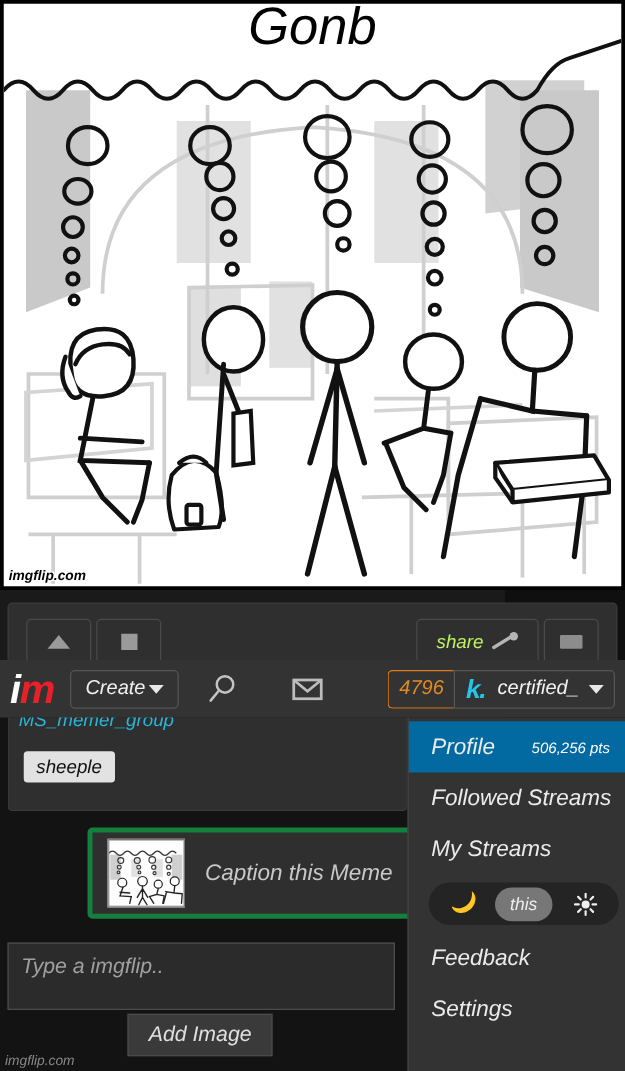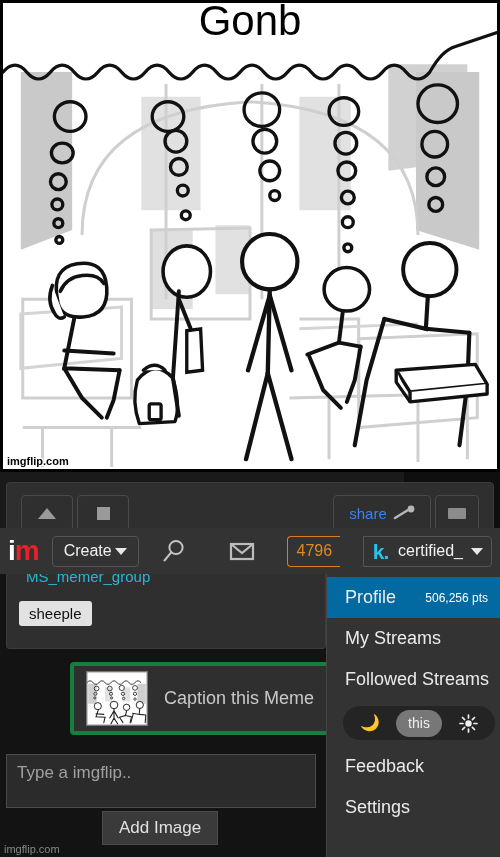--- a/index.html
+++ b/index.html
@@ -2,21 +2,21 @@
 <html><head>
 <meta charset="utf-8">
 <style>
   * { box-sizing: border-box; margin: 0; padding: 0; }
   html, body {
     width: 500px; height: 857px;
     background: #0f0f0f;
     font-family: "Liberation Sans", sans-serif;
     overflow: hidden;
   }
-  #root { position: relative; width: 404px; height: 857px; background: #1a1a1a; }
+  #root { position: relative; width: 404px; height: 857px; background: #1a1a1a; font-style: italic; }
 
   
   .meme-wrap {
     position: absolute; left: 0; top: 0; width: 500px; height: 472px;
     background: #ffffff; overflow: hidden;
     border: 3px solid #000;
   }
   .meme-svg { display: block; width: 100%; height: 100%; }
   .meme-title {
     position: absolute; left: 0; top: -6px; width: 100%;
@@ -31,58 +31,58 @@
   }
 
   
   .post-toolbar {
     position: absolute; left: 6px; top: 482px; width: 488px; height: 60px;
     background: #2f2f2f; border: 1px solid #3c3c3c; border-radius: 4px;
   }
   .tb-btn {
     position: absolute; top: 12px; height: 36px;
     border: 1px solid #4a4a4a; border-radius: 4px;
-    background: #2f2f2f; color: #3b82f6;
+    background: #2f2f2f; color: #bef264;
     display: flex; align-items: center; justify-content: center;
     font-size: 15px; gap: 6px;
   }
   .tb-up { left: 14px; width: 52px; }
   .tb-down { left: 70px; width: 52px; }
   .tb-share { right: 62px; width: 98px; padding: 0 8px; }
   .tb-more { right: 14px; width: 44px; }
   .tri-up {
     width: 0; height: 0; border-left: 9px solid transparent;
     border-right: 9px solid transparent; border-bottom: 11px solid #9a9a9a;
   }
   .sq-down { width: 13px; height: 13px; background: #9a9a9a; }
   .sq-more { width: 18px; height: 11px; background: #8c8c8c; border-radius: 1px; }
 
   
   .navbar {
     position: absolute; left: 0; top: 528px; width: 500px; height: 46px;
     background: #333333; display: flex; align-items: center;
     padding: 0 8px; z-index: 40;
   }
-  .logo { font-size: 28px; font-weight: bold; line-height: 1; letter-spacing: -1px; }
+  .logo { font-size: 32px; font-weight: bold; line-height: 1; letter-spacing: -1px; }
   .logo .i { color: #ffffff; }
   .logo .m { color: #e8202a; }
   .create-btn {
     margin-left: 13px; height: 31px; padding: 0 11px;
     border: 1px solid #555; border-radius: 4px;
     display: flex; align-items: center; gap: 3px;
     color: #f0f0f0; font-size: 16px; background: transparent;
   }
   .caret {
     width: 0; height: 0; border-left: 6px solid transparent;
     border-right: 6px solid transparent; border-top: 7px solid #e8e8e8;
   }
   .nav-icon { display: flex; align-items: center; justify-content: center; }
   .search-wrap { margin-left: 22px; }
   .mail-wrap { margin-left: 42px; }
-  .nav-right { margin-left: auto; display: flex; align-items: flex-end; gap: 23px; }
+  .nav-right { margin-left: auto; display: flex; align-items: flex-end; }
   .pts-badge {
     height: 31px; min-width: 50px; padding: 0 8px;
     border: 1px solid #e07b1c; border-right: none;
     border-radius: 4px 0 0 4px;
     display: flex; align-items: center; justify-content: center;
     color: #e08a20; font-size: 16px; background: #333;
   }
   .user-chip {
     height: 31px; padding: 0 8px 0 7px;
     border: 1px solid #555; border-radius: 0 4px 4px 0;
@@ -100,21 +100,21 @@
   .body-area {
     position: absolute; left: 0; top: 574px; width: 500px; height: 283px;
     background: #131313;
   }
   .post-card-top {
     position: absolute; left: 6px; top: 0px; width: 320px; height: 75px;
     background: #2f2f2f; border: 1px solid #3c3c3c;
     border-top: none; border-radius: 0 0 4px 4px;
   }
   .stream-link {
-    position: absolute; left: 19px; top: -6px;
+    position: absolute; left: 8px; top: -6px;
     color: #29b6d8; font-size: 15px; overflow: hidden; height: 17px;
   }
   .tag-chip {
     position: absolute; left: 12px; top: 27px;
     background: #e2e2e2; color: #111; font-size: 15px;
     padding: 4px 10px; border-radius: 3px;
   }
   .caption-card {
     position: absolute; left: 70px; top: 88px; width: 330px; height: 73px;
     background: #2f2f2f; border: 4px solid #15803d; border-radius: 4px;
@@ -431,24 +431,24 @@
       </div>
     </div>
   </div>
 
   <div class="dropdown">
     <div class="dd-item active">
       <span>Profile</span>
       <span class="dd-pts">506,256 pts</span>
     </div>
     <div class="dd-item">
+      <span>Followed Streams</span>
+    </div>
+    <div class="dd-item">
       <span>My Streams</span>
-    </div>
-    <div class="dd-item">
-      <span>Followed Streams</span>
     </div>
 
     <div class="theme-toggle">
       <div class="tt-seg">
         <span class="moon-glyph">🌙</span>
       </div>
       <div class="tt-seg sel">
         <span>this</span>
       </div>
       <div class="tt-seg">

